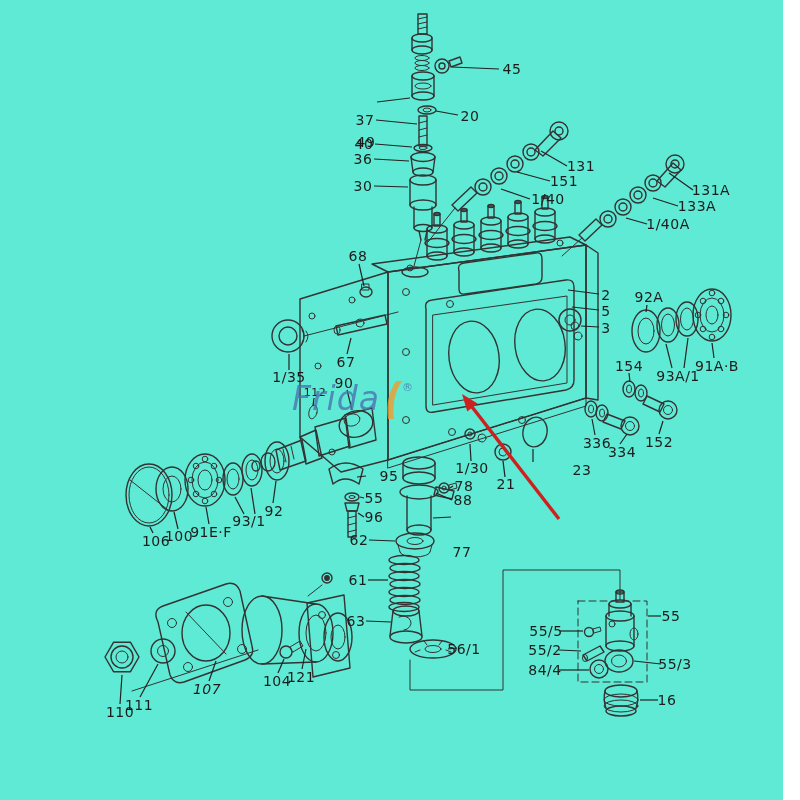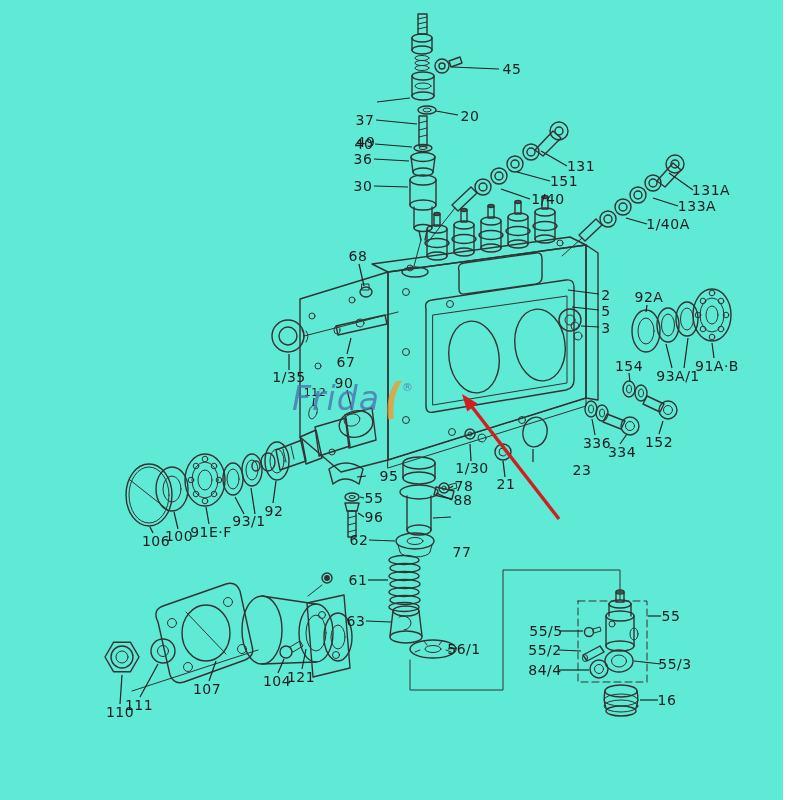--- a/index.html
+++ b/index.html
@@ -475,21 +475,21 @@
       <div class="part-label" style="left: 358px; top: 580px;">61</div>
       <div class="part-label" style="left: 356px; top: 621px;">63</div>
       <div class="part-label" style="left: 464px; top: 649px;">56/1</div>
       <div class="part-label" style="left: 156px; top: 541px;">106</div>
       <div class="part-label" style="left: 179px; top: 536px;">100</div>
       <div class="part-label" style="left: 211px; top: 532px;">91E·F</div>
       <div class="part-label" style="left: 249px; top: 521px;">93/1</div>
       <div class="part-label" style="left: 274px; top: 511px;">92</div>
       <div class="part-label" style="left: 120px; top: 712px;">110</div>
       <div class="part-label" style="left: 139px; top: 705px;">111</div>
-      <div class="part-label" style="left: 207px; top: 689px;">107</div>
+      <div class="part-label" style="left: 207px; top: 689px; font-style: italic;">107</div>
       <div class="part-label" style="left: 277px; top: 681px;">104</div>
       <div class="part-label" style="left: 301px; top: 677px;">121</div>
       <div class="part-label" style="left: 546px; top: 631px;">55/5</div>
       <div class="part-label" style="left: 545px; top: 650px;">55/2</div>
       <div class="part-label" style="left: 545px; top: 670px;">84/4</div>
       <div class="part-label" style="left: 671px; top: 616px;">55</div>
       <div class="part-label" style="left: 675px; top: 664px;">55/3</div>
       <div class="part-label" style="left: 667px; top: 700px;">16</div>
     </div>
 

